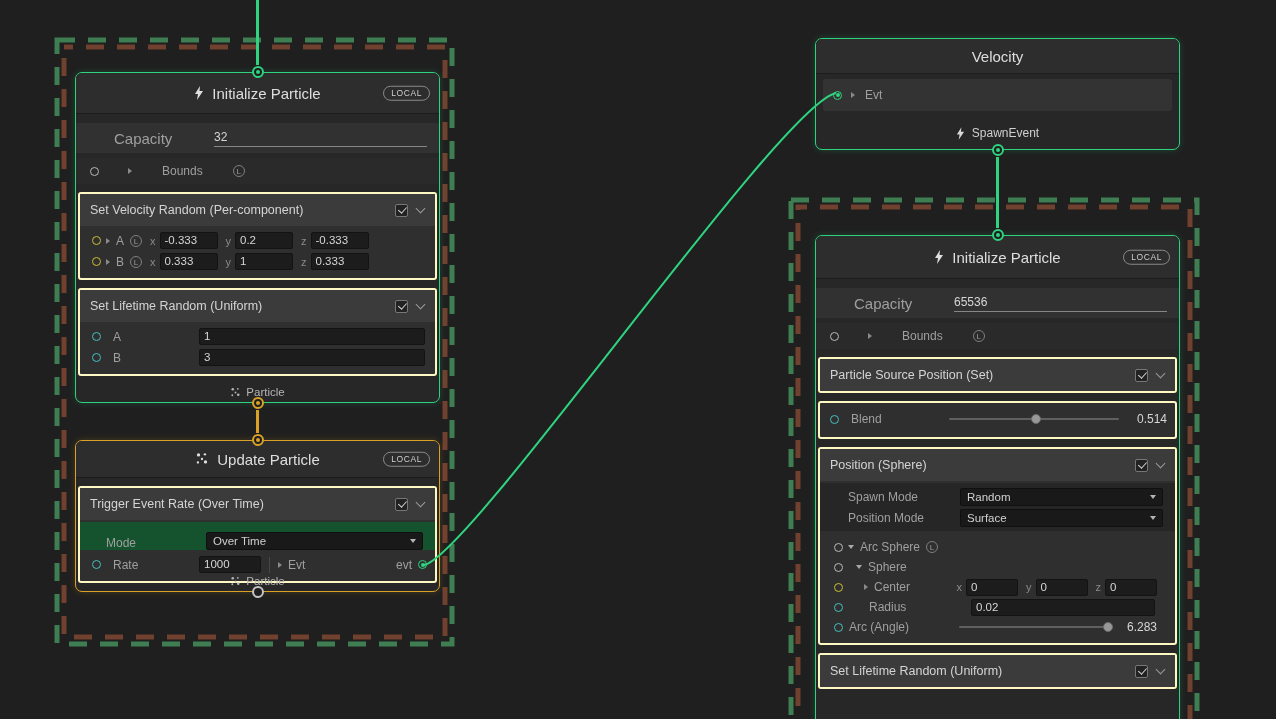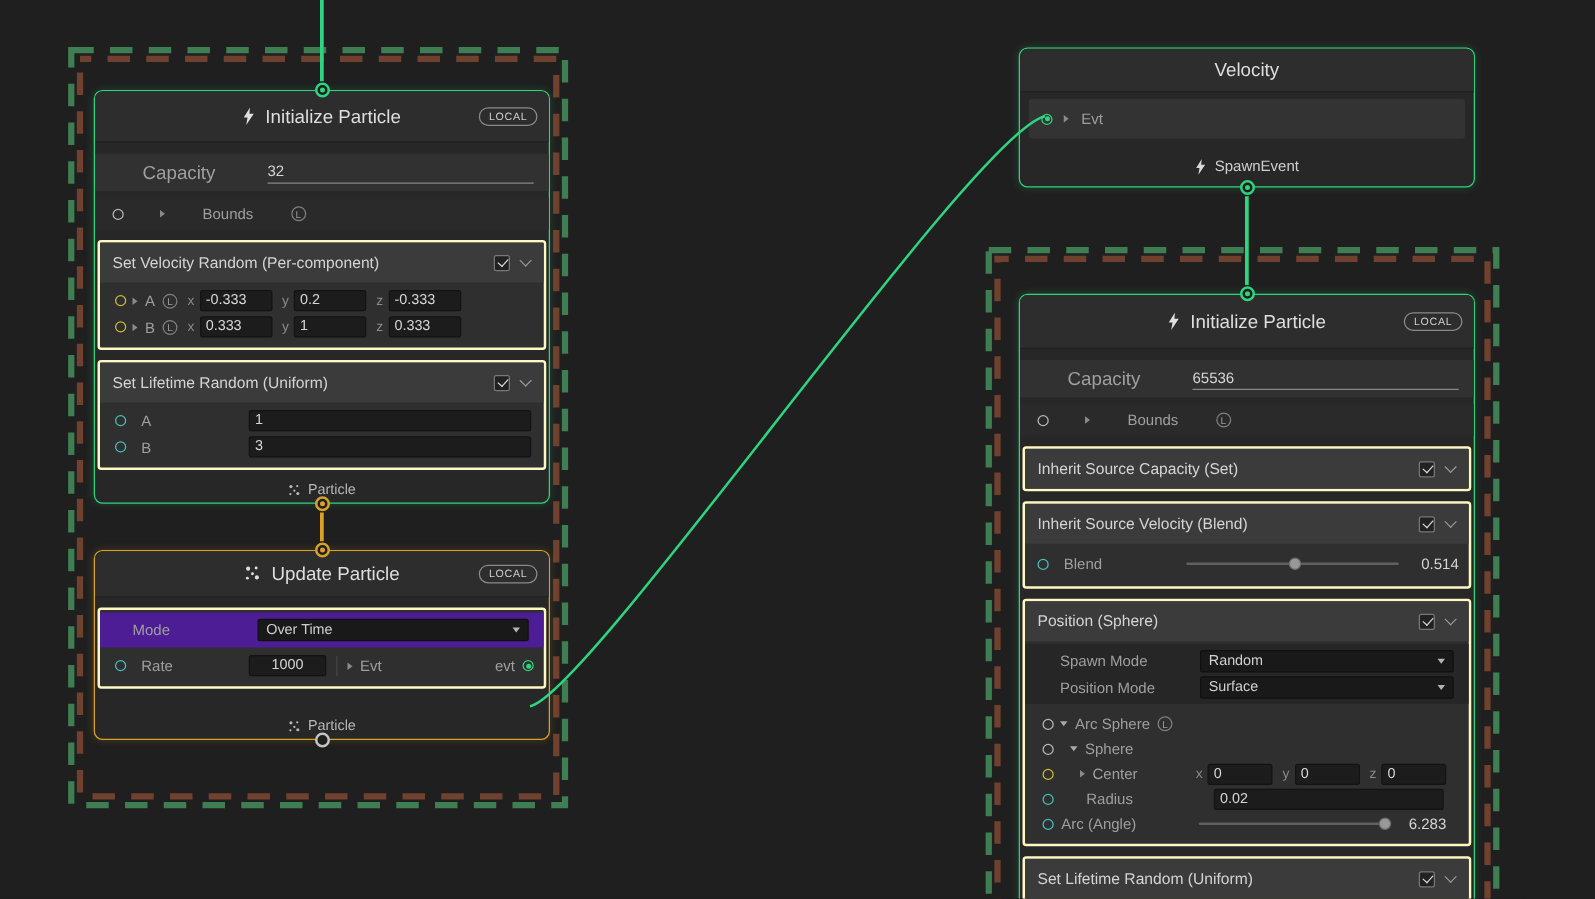--- a/index.html
+++ b/index.html
@@ -31,21 +31,21 @@
   .s-value{flex:1;color:#d6d6d6;font-size:12px;border-bottom:1px solid #868686;height:17px;box-sizing:border-box;}
   .port-row{display:flex;align-items:center;height:26px;padding:0 12px 0 14px;margin-top:5px;background:#2a2a2a;gap:24px;}
   .p-label{color:#9f9f9f;font-size:12px;margin:0 6px;}
 
   
   .block{margin:8px 2px 0;background:#2f2f2f;border:2px solid #fef9c3;border-radius:3px;overflow:hidden;}
   .block-header{display:flex;align-items:center;height:32px;background:#3b3b3b;padding:0 8px 0 10px;}
   .b-title{font-size:12.5px;color:#d4d4d4;}
   .spacer{flex:1;}
   .block-body{padding:4px 8px 6px 12px;}
-  .block-settings{background:#4c1d95;display:flex;align-items:center;height:28px;
+  .block-settings{background:#14532d;display:flex;align-items:flex-end;height:28px;
                   padding:0 12px 0 26px;margin:2px 0;}
   .block-settings2{background:#262626;padding:3px 12px 3px 28px;margin:2px 0;}
   .bs-row{display:flex;align-items:center;height:21px;}
   .bs-label{width:100px;color:#9f9f9f;font-size:12px;flex:none;}
   .bs-label.w{width:112px;}
   .vrow,.lrow,.prow{display:flex;align-items:center;height:21px;}
   .prow{height:20px;padding:0 10px 0 2px;}
 
   
   .port{width:7px;height:7px;border-radius:50%;border:1.5px solid #999;flex:none;position:relative;box-sizing:content-box;}
@@ -210,32 +210,38 @@
           <circle cx="8.5" cy="2" r="1"></circle>
           <circle cx="6" cy="6" r="1"></circle>
         <circle cx="2.5" cy="9" r="1"></circle>
           <circle cx="9" cy="8.5" r="1.4"></circle>
         </svg>
       <span class="title-text">Update Particle</span>
       <span class="badge">LOCAL</span>
     </div>
 
     <div class="block">
+      <div class="block-header">
+        <span class="b-title">Trigger Event Rate (Over Time)</span>
+        <span class="spacer"></span>
+        <span class="checkbox"></span>
+        <span class="chev"></span>
+      </div>
       <div class="block-settings">
         <span class="bs-label">Mode</span>
         <span class="dropdown">
           <span>Over Time</span>
           <span class="dd-arrow"></span>
         </span>
       </div>
       <div class="block-body" style="padding-top:2px;">
         <div class="lrow">
           <span class="port cyan"></span>
           <span class="p-label" style="width:80px;margin-left:12px;">Rate</span>
-          <span class="field" style="width:62px;text-align:center;">1000</span>
+          <span class="field" style="width:62px;">1000</span>
           <span class="vdiv"></span>
           <span class="tri-r" style="margin-left:0;"></span>
           <span class="p-label">Evt</span>
           <span class="spacer"></span>
           <span class="p-label">evt</span>
           <span class="port green dot"></span>
         </div>
       </div>
     </div>
 
@@ -287,34 +293,28 @@
 
     <div class="port-row">
       <span class="port gray"></span>
       <span class="tri-r"></span>
       <span class="p-label">Bounds</span>
       <span class="lbadge">L</span>
     </div>
 
     <div class="block">
       <div class="block-header">
-        <span class="b-title">Inherit Source Capacity (Set)</span>
-        <span class="spacer"></span>
-        <span class="checkbox"></span>
-        <span class="chev"></span>
-      </div>
-    </div>
-
-    <div class="block">
-      <div class="block-header">
-        <span class="b-title">Inherit Source Velocity (Blend)</span>
-        <span class="spacer"></span>
-        <span class="checkbox"></span>
-        <span class="chev"></span>
-      </div>
+        <span class="b-title">Particle Source Position (Set)</span>
+        <span class="spacer"></span>
+        <span class="checkbox"></span>
+        <span class="chev"></span>
+      </div>
+    </div>
+
+    <div class="block">
       <div class="block-body" style="padding-left:10px;">
         <div class="lrow" style="height:24px;">
           <span class="port cyan"></span>
           <span class="p-label" style="width:84px;margin-left:12px;">Blend</span>
           <span class="slider">
             <span class="track"></span>
             <span class="thumb" style="left:51.4%;"></span>
           </span>
           <span class="slide-val">0.514</span>
         </div>

